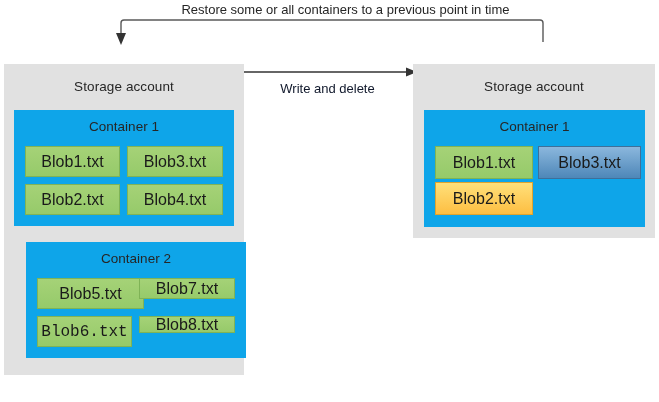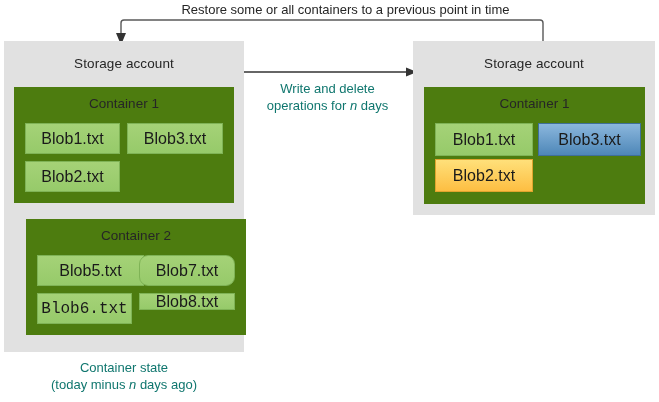--- a/index.html
+++ b/index.html
@@ -21,35 +21,36 @@
     left: 0; top: 0;
     width: 659px;
     height: 402px;
   }
 
   
   .storage-account {
     position: absolute;
     background: #e1e1e1;
     box-sizing: border-box;
+    margin-top: 23px;
   }
   .storage-account-title {
     position: absolute;
     left: 0;
     right: 0;
     text-align: center;
     font-size: 13.5px;
     color: #262626;
     letter-spacing: .1px;
   }
 
   
   .container-box {
     position: absolute;
-    background: #4d7c0f;
+    background: #0ea5e9;
     box-sizing: border-box;
     padding-left: 40px;
   }
   .container-title {
     position: absolute;
     left: 0; right: 0;
     text-align: center;
     font-size: 13.5px;
     color: #262626;
   }
@@ -77,21 +78,21 @@
     background: linear-gradient(to bottom, #ffe07a 0%, #fdbe42 100%);
     border: 1px solid #e0a42e;
   }
 
   
   .caption {
     position: absolute;
     text-align: center;
     font-size: 13px;
     line-height: 17px;
-    color: #0f766e;
+    color: #0f172a;
   }
   .caption em { font-style: italic; }
 
   .top-label {
     position: absolute;
     text-align: center;
     font-size: 13px;
     color: #262626;
     white-space: nowrap;
   }
@@ -115,46 +116,42 @@
 
     <path d="M 543 42 L 543 23 Q 543 20 540 20 L 124 20 Q 121 20 121 23 L 121 35" fill="none" stroke="#595959" stroke-width="1.4"></path>
     <polygon points="121,45 116,33 126,33" fill="#333333"></polygon>
 
     <line x1="243" y1="72" x2="410" y2="72" stroke="#333333" stroke-width="1.3"></line>
     <polygon points="417,72 406,67.5 406,76.5" fill="#333333"></polygon>
   </svg>
 
   <div class="caption" style="left:245px; top:80px; width:165px;">
     <div>Write and delete</div>
-    <div><span>operations for </span><em>n</em><span> days</span></div>
   </div>
 
   <div class="storage-account" style="left:4px; top:41px; width:240px; height:311px;">
     <div class="storage-account-title" style="top:15px;">Storage account</div>
 
     <div class="container-box" style="left:10px; top:46px; width:220px; height:116px;">
       <div class="container-title" style="top:9px;">Container 1</div>
       <div class="blob blob-green" style="left:11px; top:36px; width:95px; height:31px;">Blob1.txt</div>
       <div class="blob blob-green" style="left:113px; top:36px; width:96px; height:31px;">Blob3.txt</div>
       <div class="blob blob-green" style="left:11px; top:74px; width:95px; height:31px;">Blob2.txt</div>
+      <div class="blob blob-green" style="left:113px; top:74px; width:96px; height:31px;">Blob4.txt</div>
     </div>
 
     <div class="container-box" style="left:22px; top:178px; width:220px; height:116px;">
       <div class="container-title" style="top:9px;">Container 2</div>
       <div class="blob blob-green" style="left:11px; top:36px; width:107px; height:31px;">Blob5.txt</div>
-      <div class="blob blob-green" style="left:113px; top:36px; width:96px; height:31px;border-radius:9px;">Blob7.txt</div>
+      <div class="blob blob-green" style="left:113px; top:36px; width:96px; height:21px;">Blob7.txt</div>
       <div class="blob blob-green" style="left:11px; top:74px; width:95px; height:31px;font-family:Liberation Mono, monospace;">Blob6.txt</div>
       <div class="blob blob-green" style="left:113px; top:74px; width:96px; height:17px;">Blob8.txt</div>
     </div>
   </div>
 
-  <div class="caption" style="left:4px; top:359px; width:240px;">
-    <div>Container state</div>
-    <div><span>(today minus </span><em>n</em><span> days ago)</span></div>
-  </div>
 
   <div class="storage-account" style="left:413px; top:41px; width:242px; height:174px;">
     <div class="storage-account-title" style="top:15px;">Storage account</div>
 
     <div class="container-box" style="left:11px; top:46px; width:221px; height:117px;">
       <div class="container-title" style="top:9px;">Container 1</div>
       <div class="blob blob-green" style="left:11px; top:36px; width:98px; height:33px;">Blob1.txt</div>
       <div class="blob blob-blue" style="left:114px; top:36px; width:103px; height:33px;">Blob3.txt</div>
       <div class="blob blob-yellow" style="left:11px; top:72px; width:98px; height:33px;">Blob2.txt</div>
     </div>

